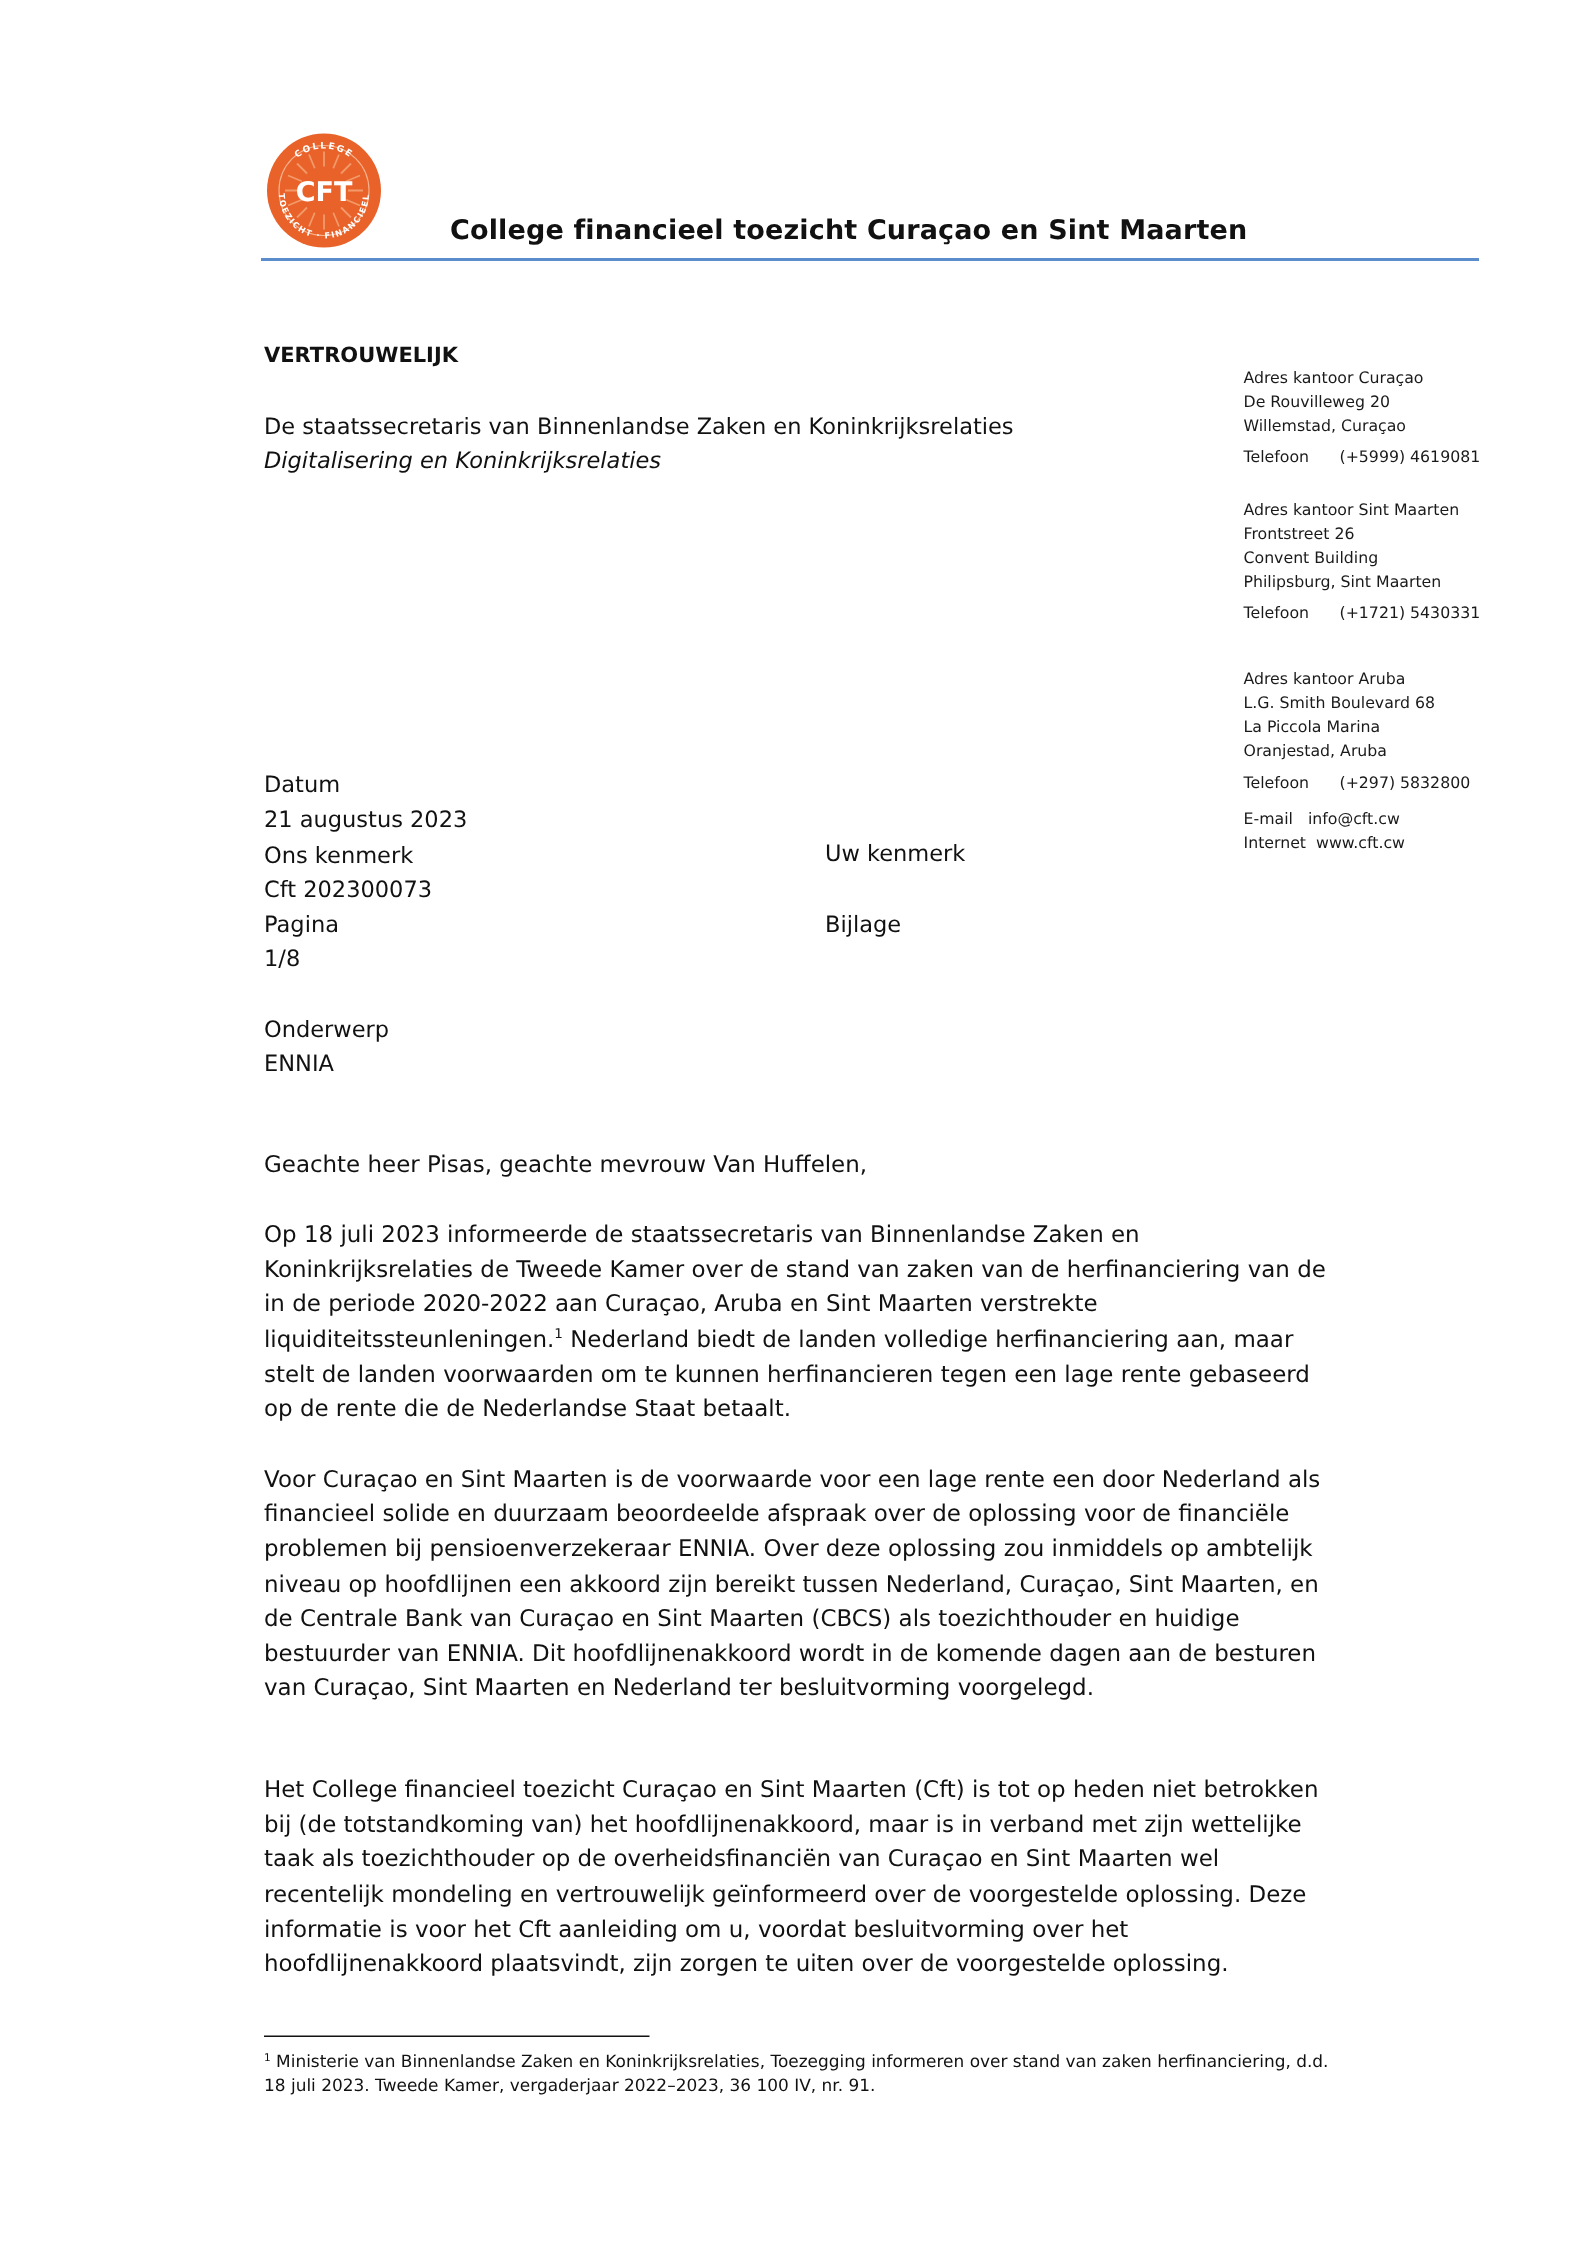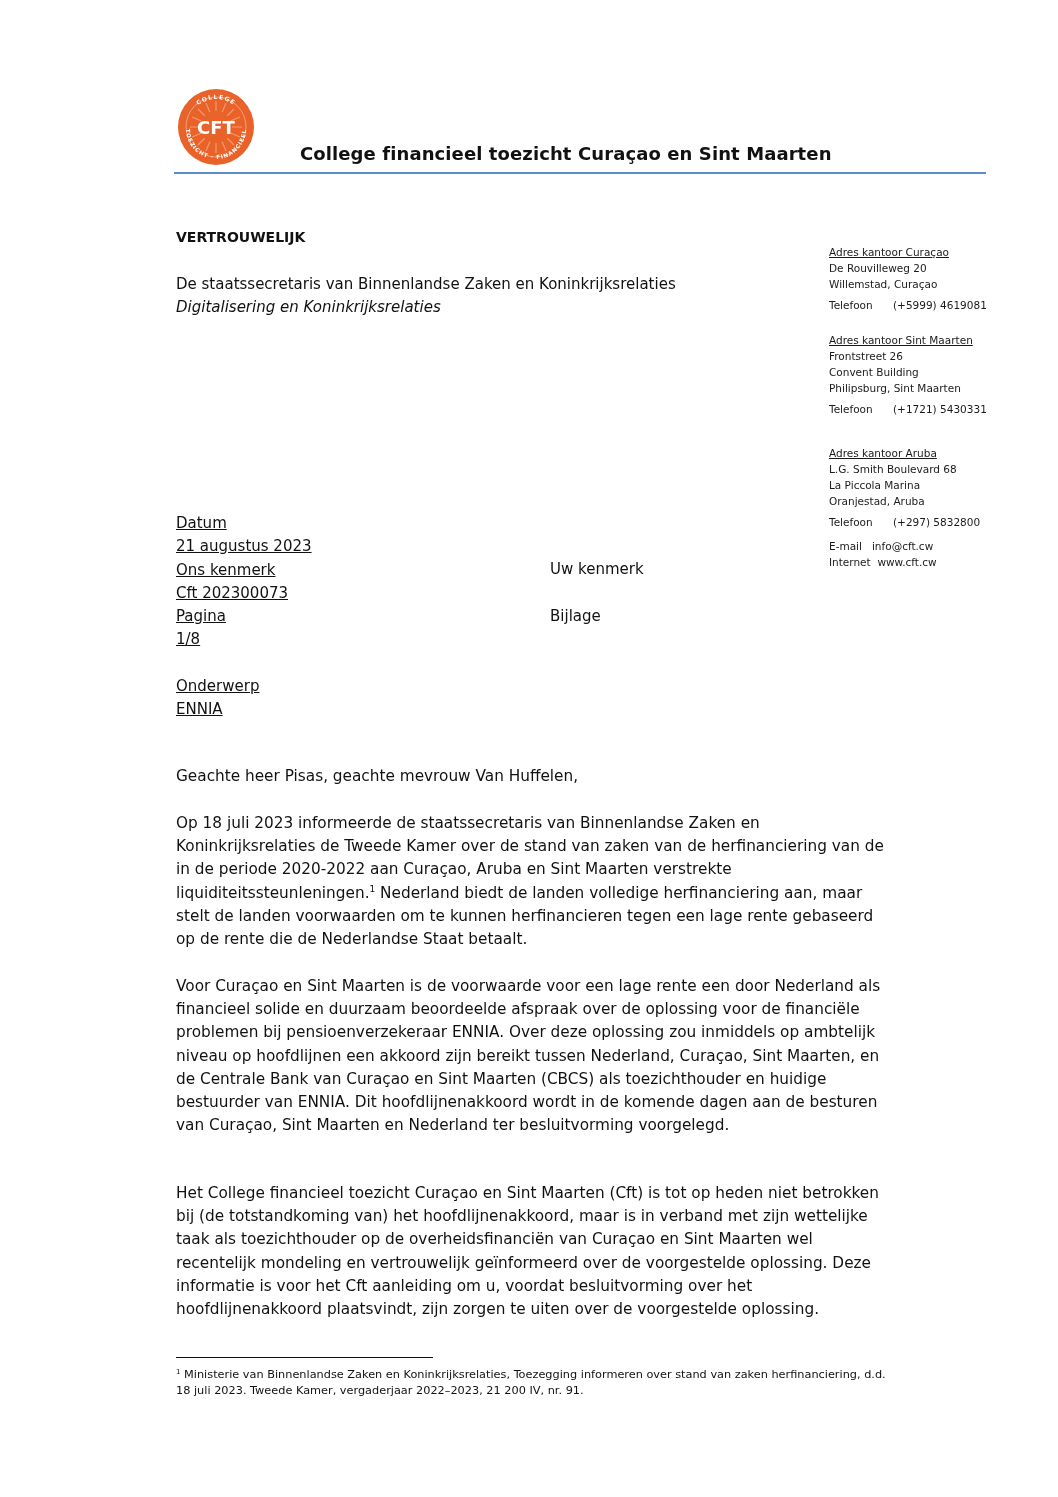--- a/index.html
+++ b/index.html
@@ -14,25 +14,25 @@
       font-family: "DejaVu Sans", sans-serif; white-space: nowrap; letter-spacing: 0.1px; margin-left: 44px;
     }
     .header-rule { left: 174px; top: 172px; width: 812px; height: 2px; background: #5b8ccc; }
 
     .confidential { left: 176px; top: 229px; font-size: 14px; font-weight: bold; }
     .addressee { left: 176px; top: 273px; font-size: 15px; line-height: 23.3px; }
     .addressee div { white-space: nowrap; }
     .italic { font-style: italic; }
 
     .meta { font-size: 15px; line-height: 23.3px; white-space: nowrap; }
-    .meta-left { left: 176px; top: 512px; text-decoration: underline; }
+    .meta-left { left: 176px; top: 512px; }
     .meta-right { left: 550px; }
 
     .side { left: 829px; font-size: 10.5px; line-height: 16px; color: #1a1a1a; white-space: nowrap; }
-    .side .u { text-decoration: underline; }
+    .side .u { }
     .side .tel span:first-child { display: inline-block; width: 64px; }
 
     .body-text { left: 176px; width: 720px; font-size: 15.3px; line-height: 23.2px; }
     .body-text p { margin: 0; }
     sup { font-size: 9px; line-height: 0; vertical-align: 6px; }
 
     .fn-rule { left: 176px; top: 1357px; width: 257px; height: 1px; background: #111; }
     .footnote { left: 176px; top: 1367px; width: 720px; font-size: 11.3px; line-height: 15.5px; }
     .footnote sup { font-size: 7px; vertical-align: 4px; }
   </style>
@@ -131,14 +131,14 @@
 <div class="abs body-text" style="top:975px">
   <p>Voor Curaçao en Sint Maarten is de voorwaarde voor een lage rente een door Nederland als financieel solide en duurzaam beoordeelde afspraak over de oplossing voor de financiële problemen bij pensioenverzekeraar ENNIA. Over deze oplossing zou inmiddels op ambtelijk niveau op hoofdlijnen een akkoord zijn bereikt tussen Nederland, Curaçao, Sint Maarten, en de Centrale Bank van Curaçao en Sint Maarten (CBCS) als toezichthouder en huidige bestuurder van ENNIA. Dit hoofdlijnenakkoord wordt in de komende dagen aan de besturen van Curaçao, Sint Maarten en Nederland ter besluitvorming voorgelegd.</p>
 </div>
 
 <div class="abs body-text" style="top:1182px">
   <p>Het College financieel toezicht Curaçao en Sint Maarten (Cft) is tot op heden niet betrokken bij (de totstandkoming van) het hoofdlijnenakkoord, maar is in verband met zijn wettelijke taak als toezichthouder op de overheidsfinanciën van Curaçao en Sint Maarten wel recentelijk mondeling en vertrouwelijk geïnformeerd over de voorgestelde oplossing. Deze informatie is voor het Cft aanleiding om u, voordat besluitvorming over het hoofdlijnenakkoord plaatsvindt, zijn zorgen te uiten over de voorgestelde oplossing.</p>
 </div>
 
 <div class="abs fn-rule"></div>
 <div class="abs footnote">
-  <sup>1</sup><span> Ministerie van Binnenlandse Zaken en Koninkrijksrelaties, Toezegging informeren over stand van zaken herfinanciering, d.d. 18 juli 2023. Tweede Kamer, vergaderjaar 2022–2023, 21 200 IV, nr. 91.</span>
+  <sup>1</sup><span> Ministerie van Binnenlandse Zaken en Koninkrijksrelaties, Toezegging informeren over stand van zaken herfinanciering, d.d. 18 juli 2023. Tweede Kamer, vergaderjaar 2022–2023, 36 100 IV, nr. 91.</span>
 </div>
 
 </body></html>

